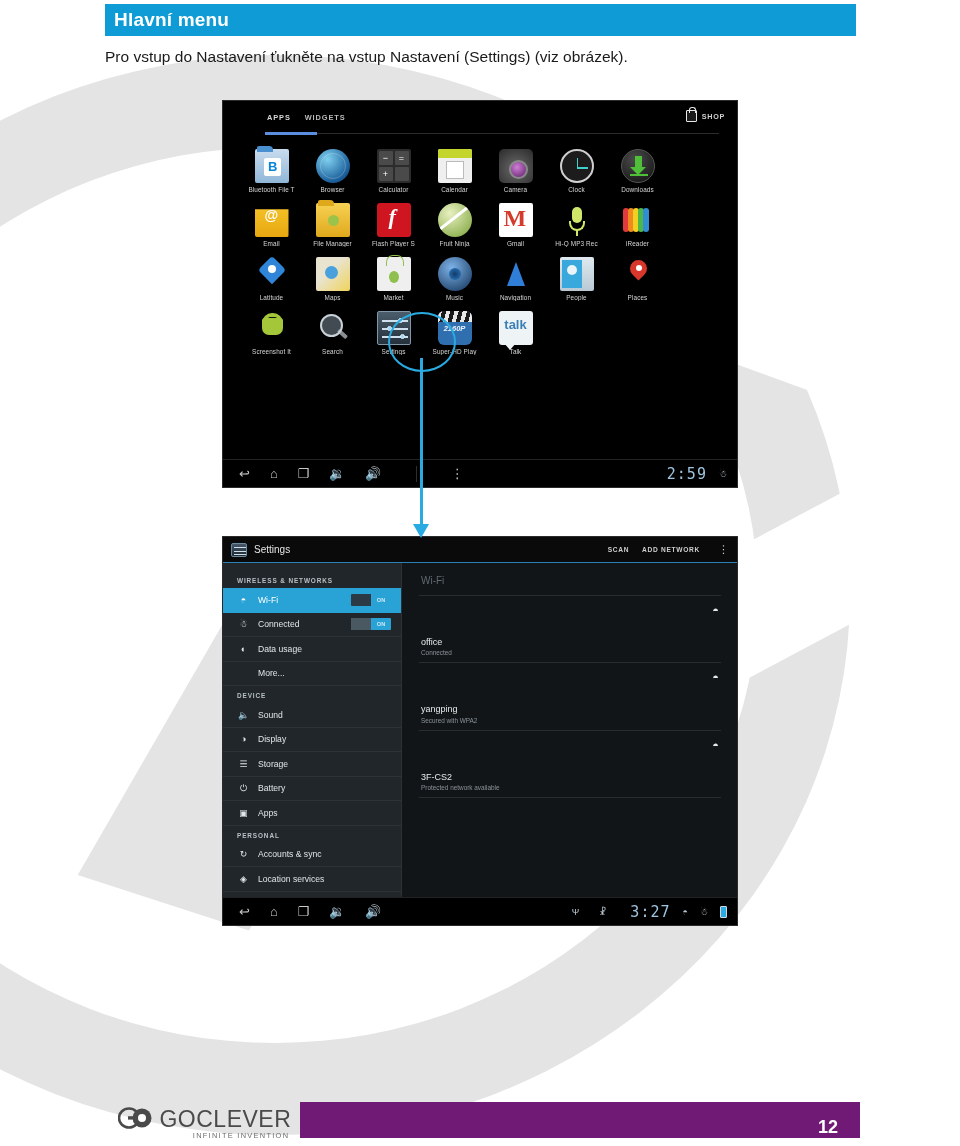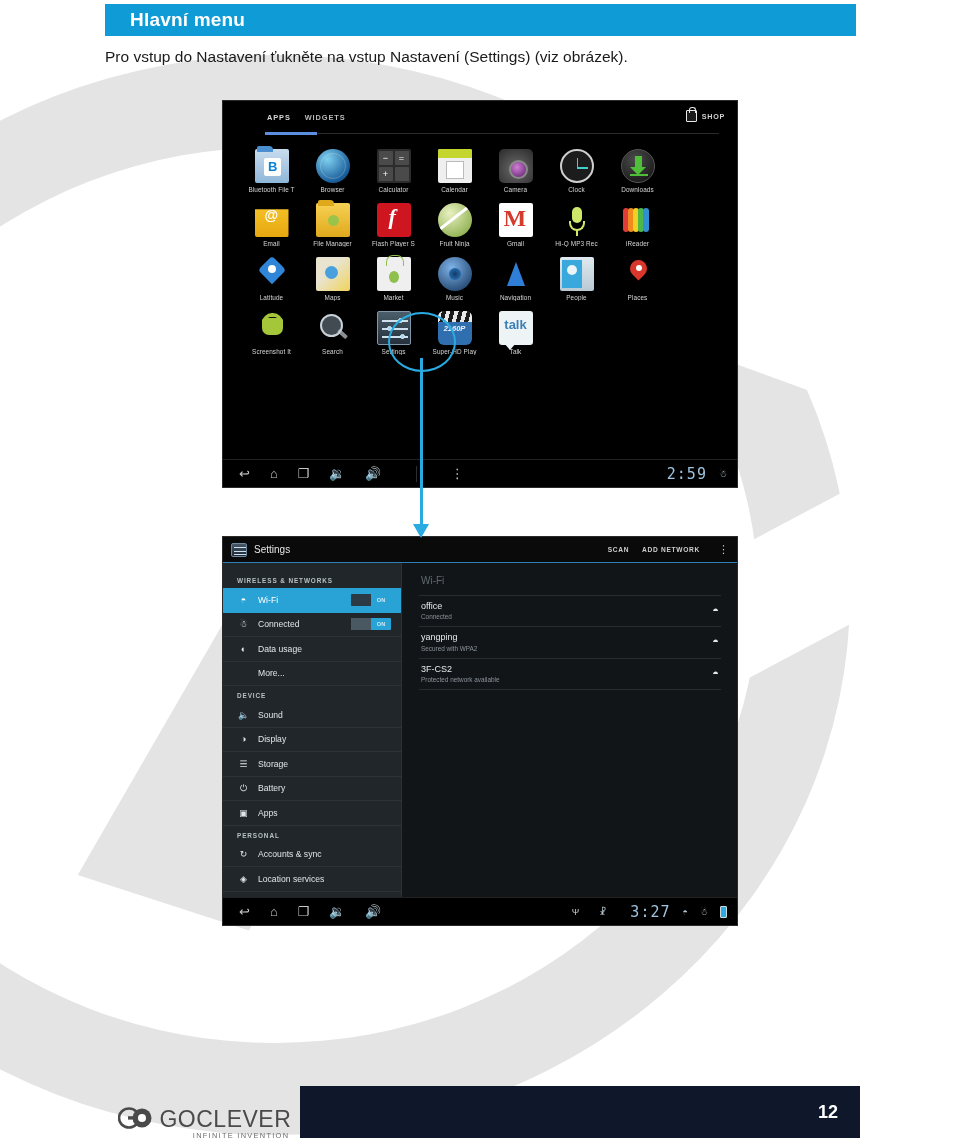--- a/index.html
+++ b/index.html
@@ -31,21 +31,21 @@
   }
 
   
   .page { position:relative; z-index:2; width:960px; height:1146px; }
   .heading-bar {
     position:absolute; left:105px; top:4px; width:751px; height:32px;
     background:#0e9bd6;
     display:flex; align-items:center;
   }
   .heading-bar .title {
-    color:#ffffff; font-size:19px; font-weight:bold; padding-left:25px;
+    color:#ffffff; font-size:19px; font-weight:bold; padding-left:9px;
     letter-spacing:.2px;
   }
   .intro {
     position:absolute; left:105px; top:47px; width:800px;
     font-size:15.5px; color:#1a1a1a; line-height:1.3;
   }
 
   
   .shot {
     position:absolute; background:#000;
@@ -251,42 +251,42 @@
   .tgl .knob { width:20px; height:12px; background:#3b4a53; }
   .tgl .on { flex:1; text-align:center; font-size:5.6px; font-weight:bold; color:#cfe7f3; line-height:12px; }
   .tgl.blue { background:#29a3d6; }
   .tgl.blue .knob { background:#2b3a44; }
   .tgl.dark { background:#29a3d6; }
   .tgl.dark .knob { background:#4a5861; }
 
   .wifi-h { color:#5f6a70; font-size:10px; padding:2px 0 9px 2px; }
   .wrow { padding:5px 2px 6px 2px; border-top:1px solid #262c30; display:flex; align-items:flex-start; }
   .wrow:first-of-type{border-top:1px solid #262c30;}
-  .wname { color:#e6eaec; font-size:9px; line-height:1.25; }
+  .wname { color:#e6eaec; font-size:9px; line-height:1.25;margin-top:36px; }
   .wsub { color:#8b9399; font-size:6.4px; margin-top:1px; }
   .wicon { margin-left:auto; color:#e3e8ea; font-size:11px; padding-top:3px; }
 
   
   .footer { position:absolute; left:0; bottom:0; width:960px; height:52px; z-index:3; }
   .logo { position:absolute; left:118px; bottom:6px; }
   .logo .mark {
     display:inline-block; vertical-align:middle; margin-right:3px;
   }
   .logo .wordmark {
     display:inline-block; vertical-align:middle;
     font-size:23px; color:#4a4a4a; letter-spacing:.5px;
     font-family:"Liberation Sans", sans-serif;
   }
   .logo .tagline {
     text-align:right; font-size:7.4px; color:#6d6d6d; letter-spacing:1.3px;
     margin-top:-2px; padding-right:2px;
   }
   .footer-bar {
-    position:absolute; left:300px; bottom:8px; width:560px; height:52px;
-    background:#0f172a; display:flex; align-items:center; justify-content:flex-end;
+    position:absolute; left:300px; bottom:8px; width:560px; height:36px;
+    background:#701a75; display:flex; align-items:flex-end; justify-content:flex-end;
   }
   .footer-bar .pg { color:#fff; font-size:18px; font-weight:bold; padding-right:22px; }
 </style>
 </head>
 <body>
 
 <div class="watermark">
   <div class="wm-ring r1"></div>
   <div class="wm-cut c1"></div>
   <div class="wm-cut c2"></div>

